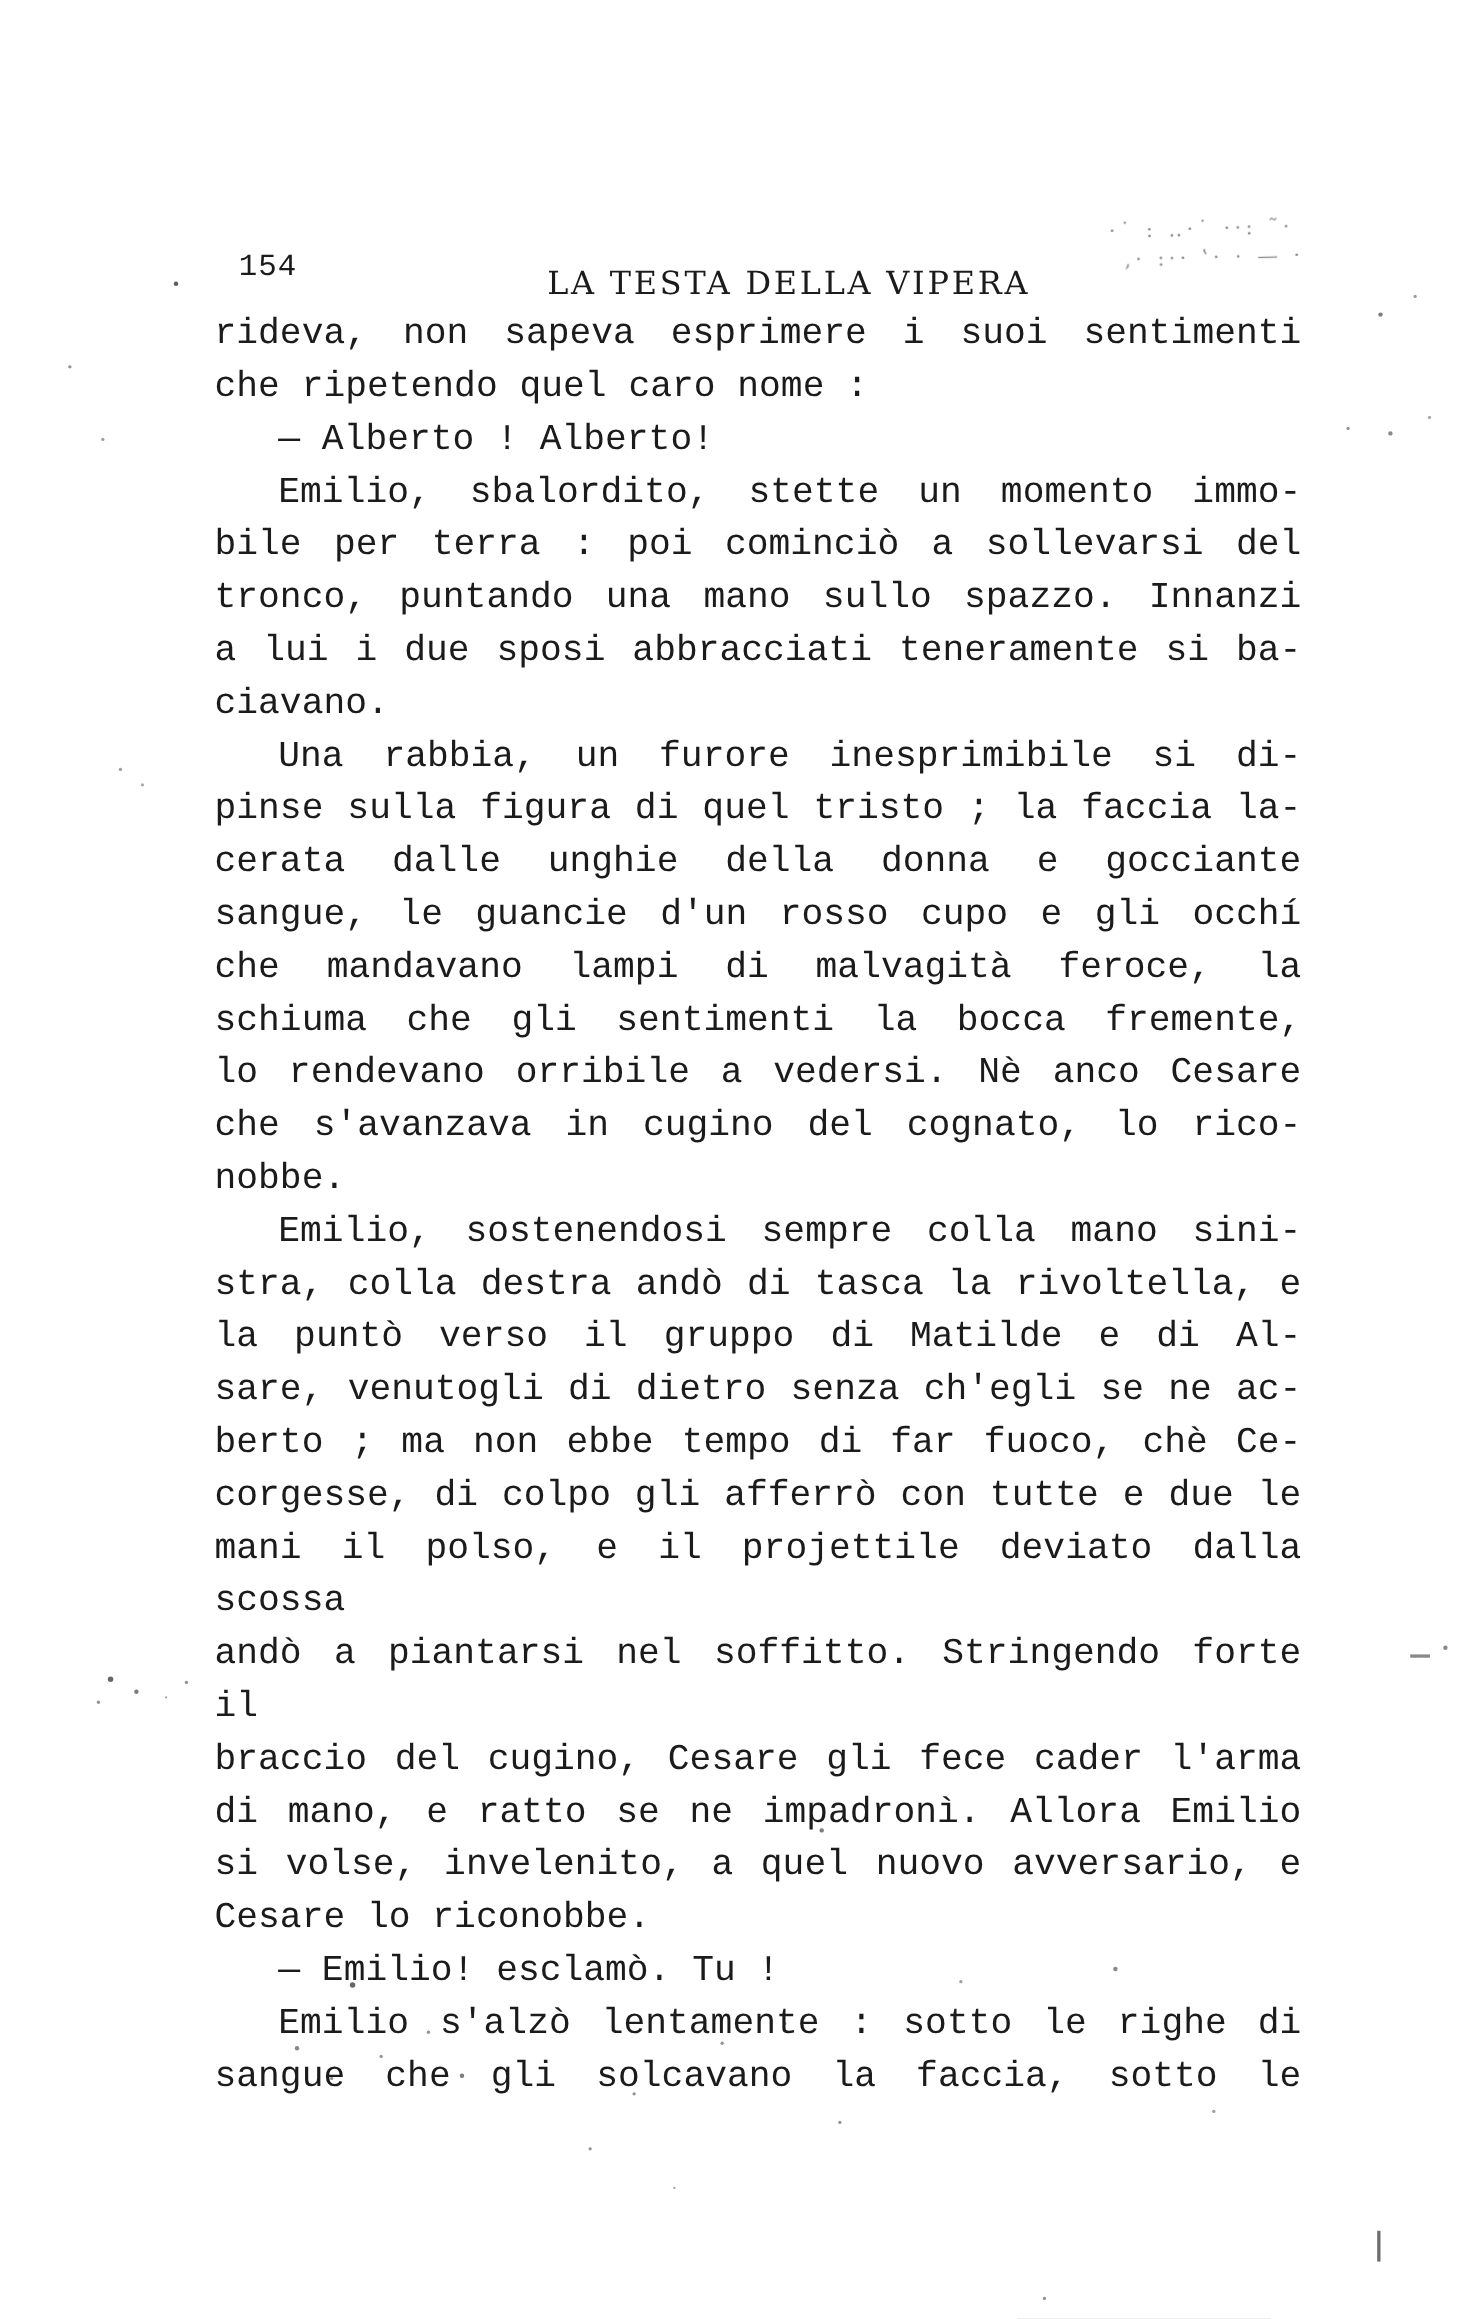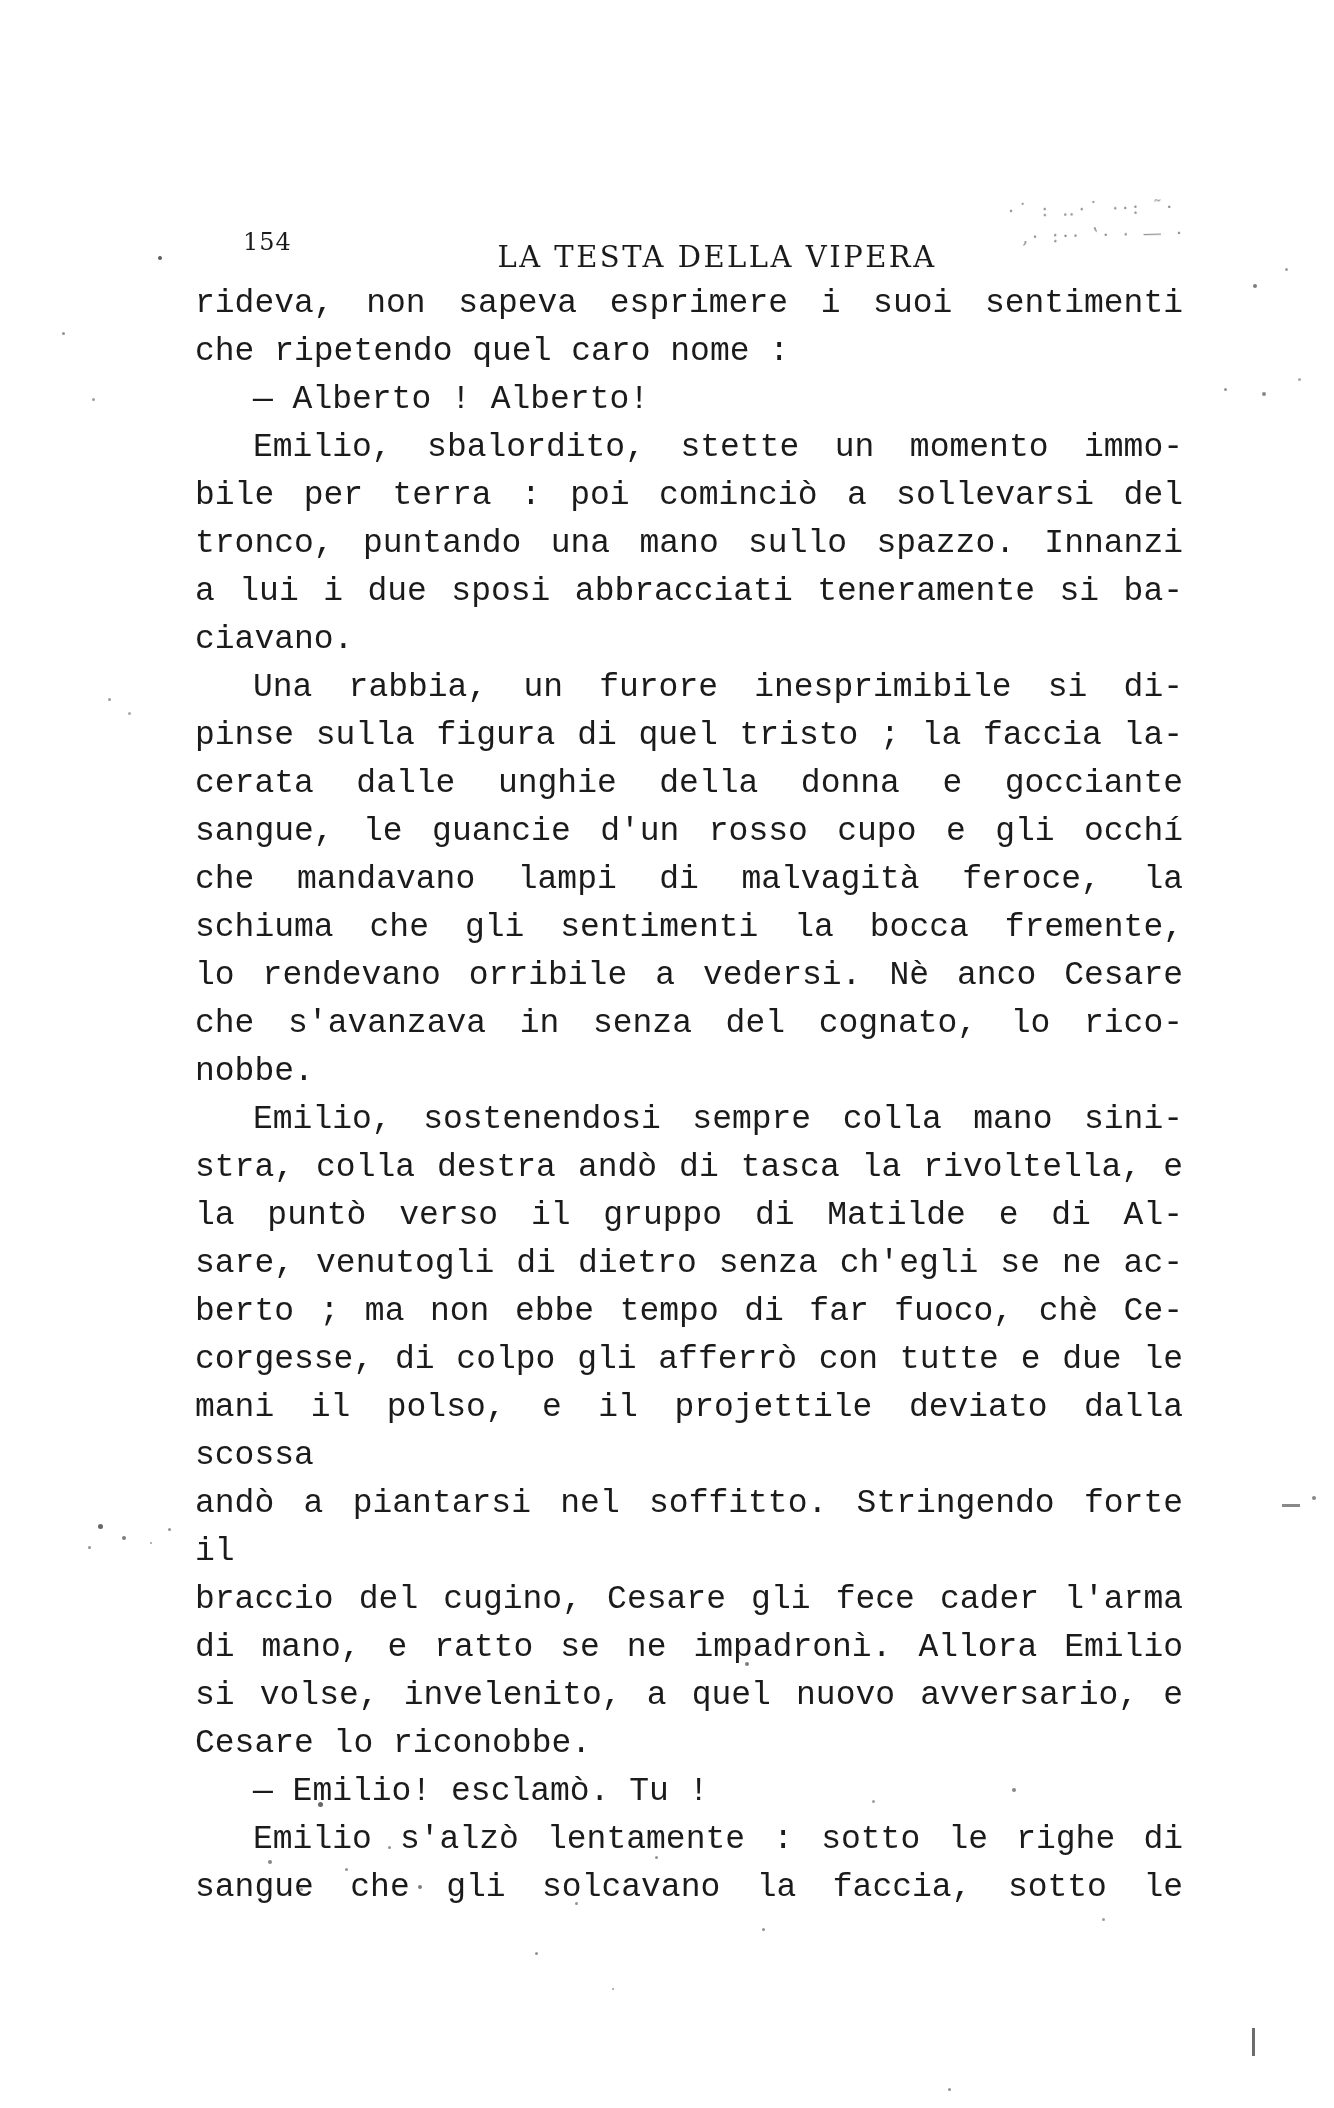--- a/index.html
+++ b/index.html
@@ -6,21 +6,21 @@
   .page{
     position:relative;
     width:1334px;height:2108px;
     margin:0 auto;
     background:var(--paper,#ffffff);
     color:var(--ink,#1b1b1b);
     font-family:"DejaVu Serif", serif;
     overflow:hidden;
   }
   .header{position:absolute;left:195px;top:224px;width:988px;height:44px;}
-  .page-number{position:absolute;left:48px;top:4px;font-size:24px;letter-spacing:1px;}
+  .page-number{position:absolute;left:22px;top:4px;font-size:28px;letter-spacing:1px;font-family:Liberation Mono, monospace;}
   .running-title{
     position:absolute;left:50%;top:6px;transform:translateX(-50%);
     margin-left:28px;font-size:29px;letter-spacing:2.5px;white-space:nowrap;margin-top:10px;
   }
   .page-body{position:absolute;left:195px;top:280px;width:988px;font-size:33px;line-height:48px;font-family:Liberation Mono, monospace;}
   .para{margin:0;}
   .line{width:100%;text-align:left;}
   .line.just{text-align:justify;text-align-last:justify;}
   .line.indent{text-indent:58px;}
   .smudge{
@@ -62,21 +62,21 @@
         <div class="line">ciavano.</div>
       </div>
       <div class="para">
         <div class="line indent just">Una rabbia, un furore inesprimibile si di-</div>
         <div class="line just">pinse sulla figura di quel tristo ; la faccia la-</div>
         <div class="line just">cerata dalle unghie della donna e gocciante</div>
         <div class="line just">sangue, le guancie d'un rosso cupo e gli occhí</div>
         <div class="line just">che mandavano lampi di malvagità feroce, la</div>
         <div class="line just">schiuma che gli sentimenti la bocca fremente,</div>
         <div class="line just">lo rendevano orribile a vedersi. Nè anco Cesare</div>
-        <div class="line just">che s'avanzava in senza del cognato, lo rico-</div>
+        <div class="line just">che s'avanzava in cugino del cognato, lo rico-</div>
         <div class="line">nobbe.</div>
       </div>
       <div class="para">
         <div class="line indent just">Emilio, sostenendosi sempre colla mano sini-</div>
         <div class="line just">stra, colla destra andò di tasca la rivoltella, e</div>
         <div class="line just">la puntò verso il gruppo di Matilde e di Al-</div>
         <div class="line just">sare, venutogli di dietro senza ch'egli se ne ac-</div>
         <div class="line just">berto ; ma non ebbe tempo di far fuoco, chè Ce-</div>
         <div class="line just">corgesse, di colpo gli afferrò con tutte e due le</div>
         <div class="line just">mani il polso, e il projettile deviato dalla scossa</div>

